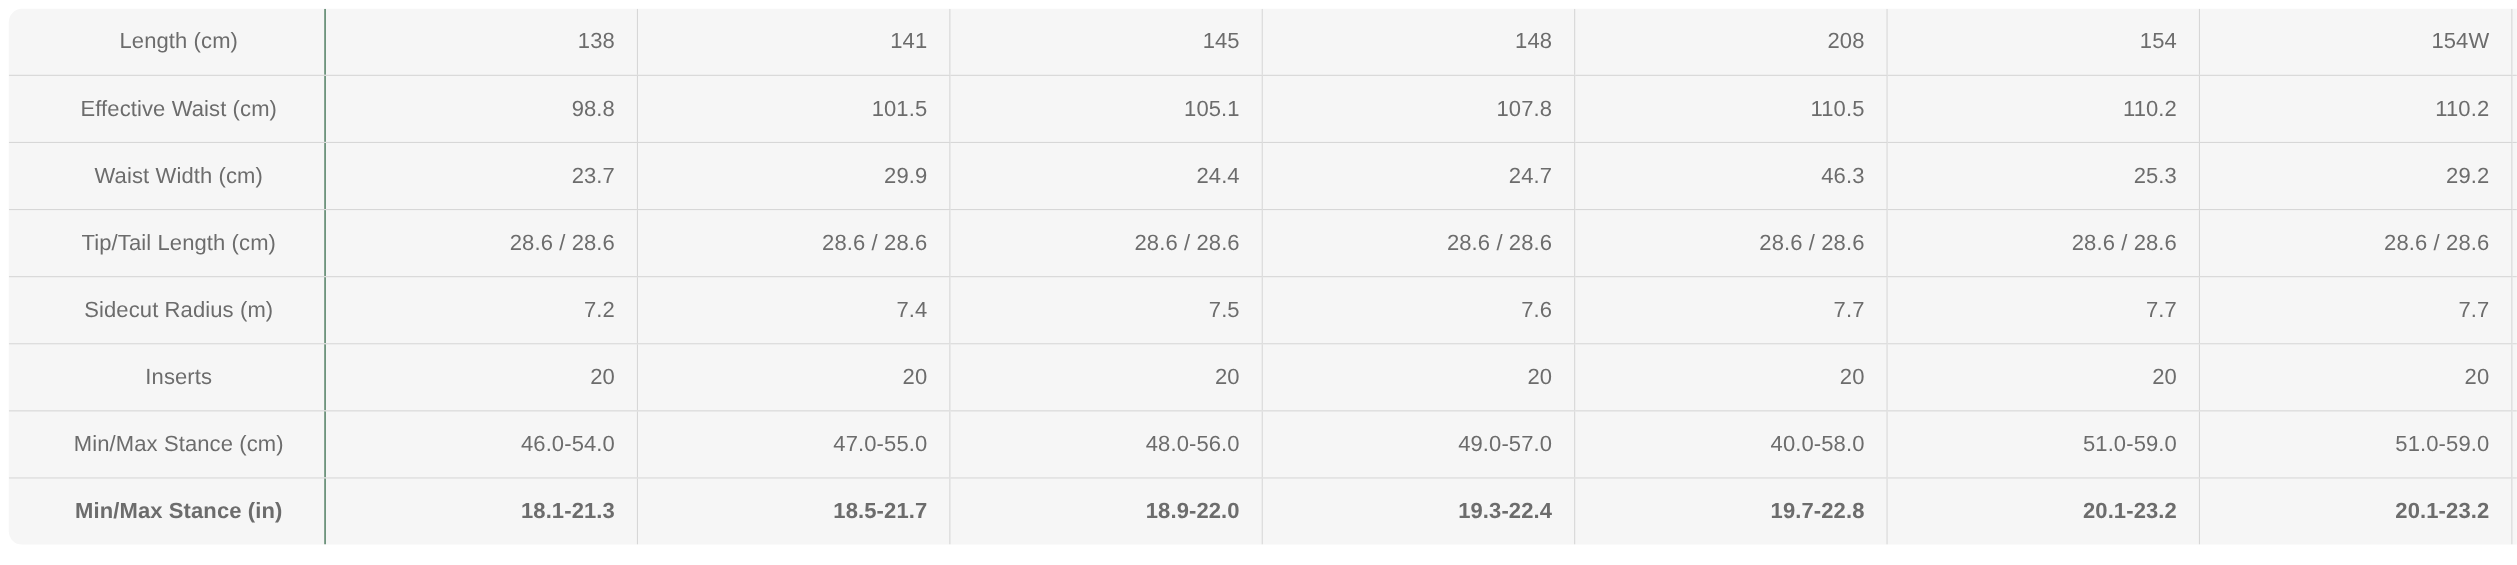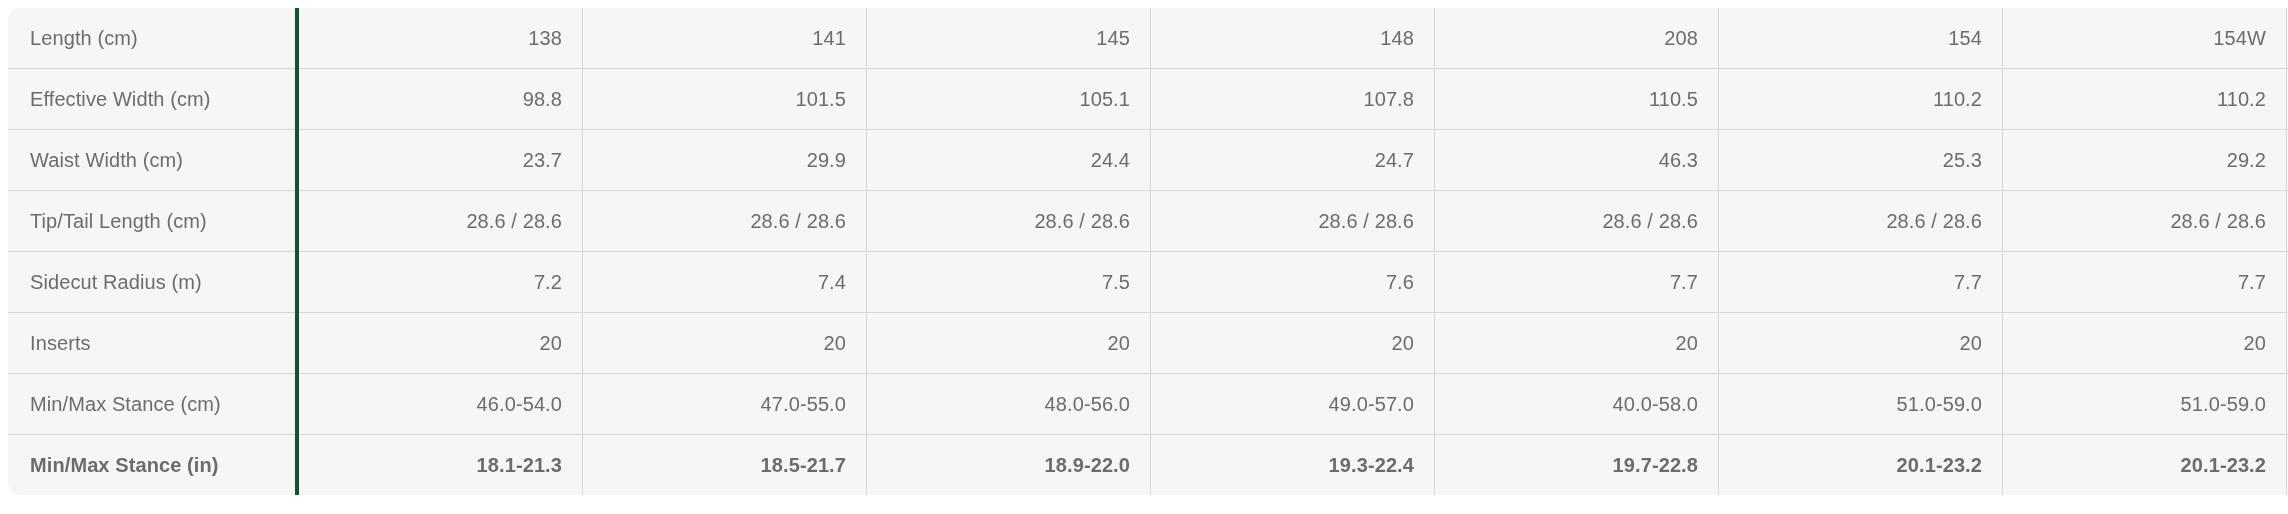--- a/index.html
+++ b/index.html
@@ -38,21 +38,21 @@
   table.spec-table tr.spec-row > * {
     border-bottom: 1px solid #d7d7d7;
   }
   table.spec-table tr.spec-row:last-child > * {
     border-bottom: none;
     font-weight: bold;
   }
 
   th.row-label {
     width: 265px;
-    text-align: left;
+    text-align: center;
     font-weight: 400;
     padding: 0 0 0 22px;
     height: 60px;
     vertical-align: middle;
     white-space: nowrap;
     letter-spacing: 0.1px;
     color: #6c6c6c;
   }
 
   td.spec-cell {
@@ -62,21 +62,21 @@
     height: 60px;
     vertical-align: middle;
     white-space: nowrap;
     border-left: 1px solid #d7d7d7;
     letter-spacing: 0.1px;
     color: #6c6c6c;
   }
 
   
   tr.spec-row td.spec-cell:first-of-type {
-    border-left: 4px solid #14532d;
+    border-left: 1px solid #14532d;
   }
 </style>
 </head>
 <body>
 
 <div class="spec-wrap">
   <table class="spec-table">
     <tbody>
 
       <tr class="spec-row">
@@ -85,21 +85,21 @@
         <td class="spec-cell">141</td>
         <td class="spec-cell">145</td>
         <td class="spec-cell">148</td>
         <td class="spec-cell">208</td>
         <td class="spec-cell">154</td>
         <td class="spec-cell">154W</td>
         <td class="spec-cell">156</td>
       </tr>
 
       <tr class="spec-row">
-        <th class="row-label">Effective Width (cm)</th>
+        <th class="row-label">Effective Waist (cm)</th>
         <td class="spec-cell">98.8</td>
         <td class="spec-cell">101.5</td>
         <td class="spec-cell">105.1</td>
         <td class="spec-cell">107.8</td>
         <td class="spec-cell">110.5</td>
         <td class="spec-cell">110.2</td>
         <td class="spec-cell">110.2</td>
         <td class="spec-cell">112.0</td>
       </tr>
 

